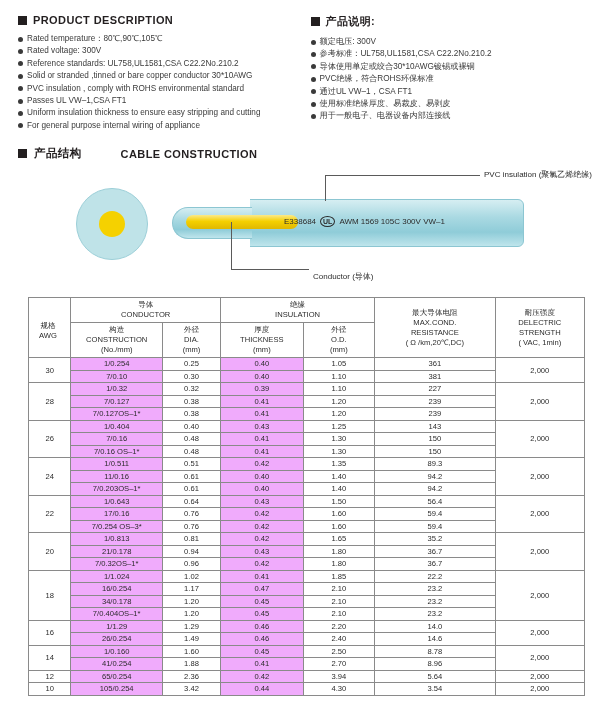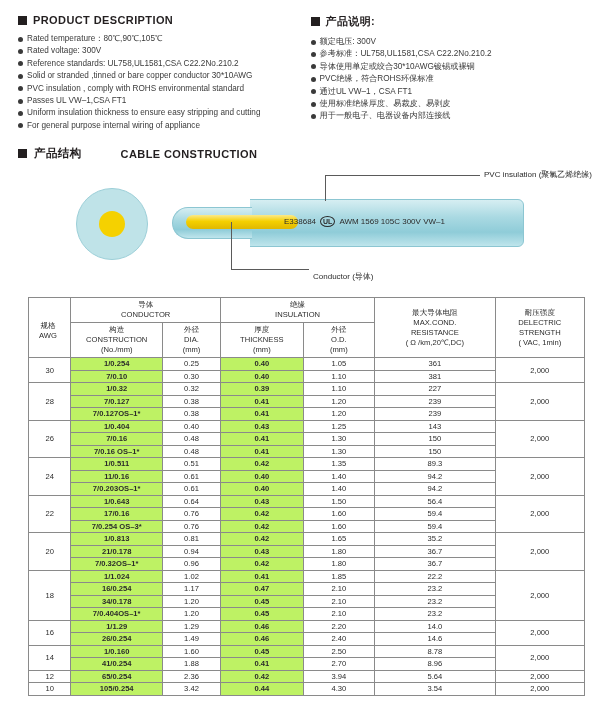--- a/index.html
+++ b/index.html
@@ -199,22 +199,21 @@
   }
   .grp-head .en { font-size: 7.6px; }
   td.cell {
     height: 11.5px;
     line-height: 11.5px;
   }
   .awg-cell {
     font-size: 8.4px;
   }
   .hl {
-    background: #bef264;
-    font-weight: bold;
+    background: #f0abfc;
   }
   .nb-bottom { border-bottom: none !important; }
 </style>
 </head>
 <body>
 
 <div class="page">
 
   <div class="desc-wrap">
     <div class="desc-col">

